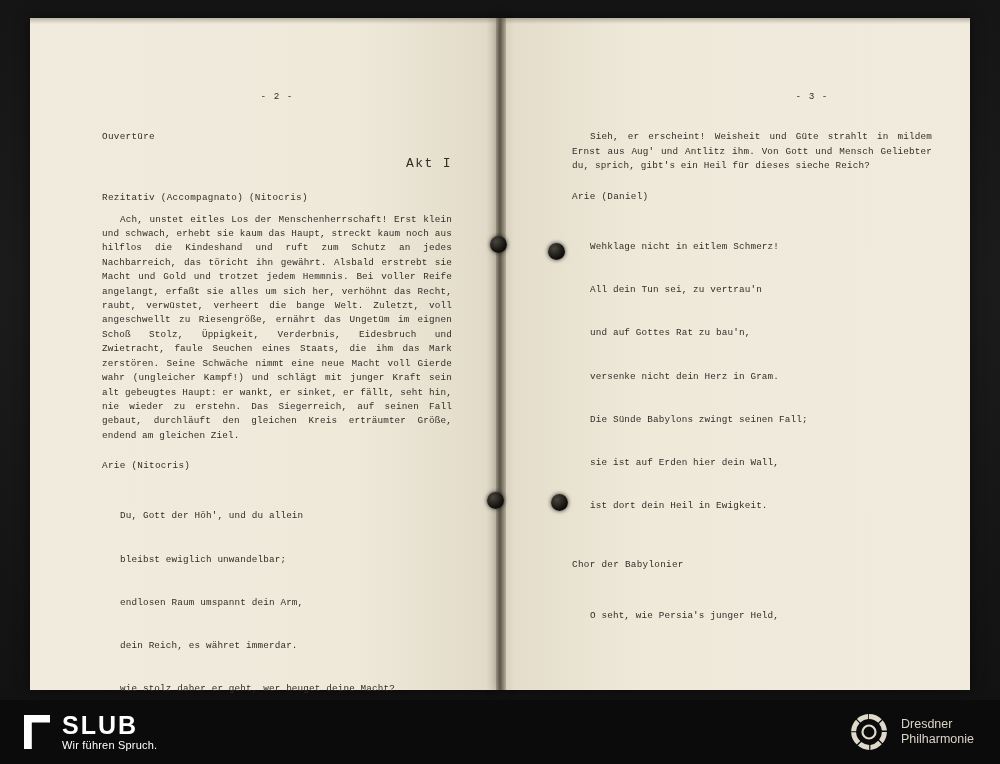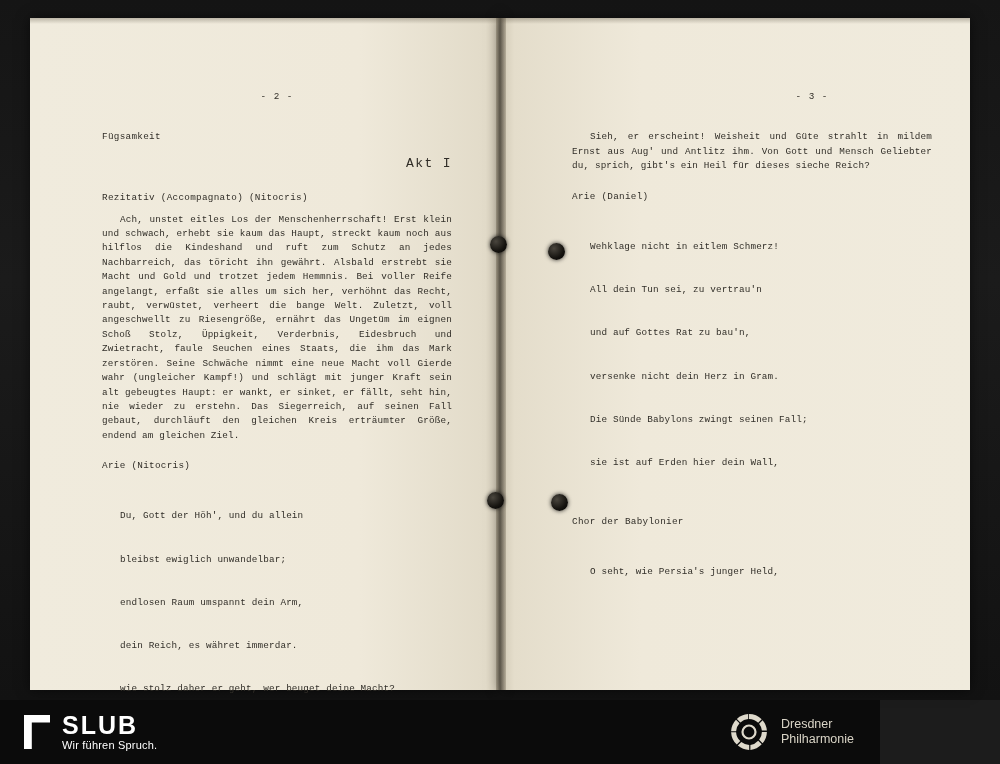--- a/index.html
+++ b/index.html
@@ -126,21 +126,21 @@
   }
   .clamp.c1 { left: 460px; top: 218px; }
   .clamp.c2 { left: 518px; top: 225px; }
   .clamp.c3 { left: 457px; top: 474px; }
   .clamp.c4 { left: 521px; top: 476px; }
   
   .footer {
     position: absolute;
     left: 0;
     top: 700px;
-    width: 880px;
+    width: 1000px;
     height: 64px;
     background: #0b0b0b;
     display: flex;
     align-items: center;
     justify-content: space-between;
   }
   .brand-left {
     display: flex;
     align-items: center;
     padding-left: 24px;
@@ -189,21 +189,21 @@
   <div class="bg-dark"></div>
 
   <div class="book">
     <div class="page left"></div>
     <div class="page right"></div>
     <div class="gutter"></div>
     <div class="page-edge-top"></div>
 
     <div class="col left">
       <div class="folio">- 2 -</div>
-      <div class="heading">Fügsamkeit</div>
+      <div class="heading">Ouvertüre</div>
       <div class="acttitle">Akt I</div>
 
       <div class="section">
         <div class="sec-head">Rezitativ (Accompagnato) (Nitocris)</div>
         <p class="body-para">Ach, unstet eitles Los der Menschenherrschaft! Erst klein und schwach, erhebt sie kaum das Haupt, streckt kaum noch aus hilflos die Kindeshand und ruft zum Schutz an jedes Nachbarreich, das töricht ihn gewährt. Alsbald erstrebt sie Macht und Gold und trotzet jedem Hemmnis. Bei voller Reife angelangt, erfaßt sie alles um sich her, verhöhnt das Recht, raubt, verwüstet, verheert die bange Welt. Zuletzt, voll angeschwellt zu Riesengröße, ernährt das Ungetüm im eignen Schoß Stolz, Üppigkeit, Verderbnis, Eidesbruch und Zwietracht, faule Seuchen eines Staats, die ihm das Mark zerstören. Seine Schwäche nimmt eine neue Macht voll Gierde wahr (ungleicher Kampf!) und schlägt mit junger Kraft sein alt gebeugtes Haupt: er wankt, er sinket, er fällt, seht hin, nie wieder zu erstehn. Das Siegerreich, auf seinen Fall gebaut, durchläuft den gleichen Kreis erträumter Größe, endend am gleichen Ziel.</p>
       </div>
 
       <div class="section">
         <div class="sec-head">Arie (Nitocris)</div>
         <div class="verse">
@@ -229,20 +229,21 @@
 
       <div class="section">
         <div class="sec-head">Arie (Daniel)</div>
         <div class="verse">
           <span class="verse-line">Wehklage nicht in eitlem Schmerz!</span>
           <span class="verse-line">All dein Tun sei, zu vertrau'n</span>
           <span class="verse-line">und auf Gottes Rat zu bau'n,</span>
           <span class="verse-line">versenke nicht dein Herz in Gram.</span>
           <span class="verse-line">Die Sünde Babylons zwingt seinen Fall;</span>
           <span class="verse-line">sie ist auf Erden hier dein Wall,</span>
+          <span class="verse-line">ist dort dein Heil in Ewigkeit.</span>
         </div>
       </div>
 
       <div class="section">
         <div class="sec-head">Chor der Babylonier</div>
         <div class="verse">
           <span class="verse-line">O seht, wie Persia's junger Held,</span>
           
           
           

